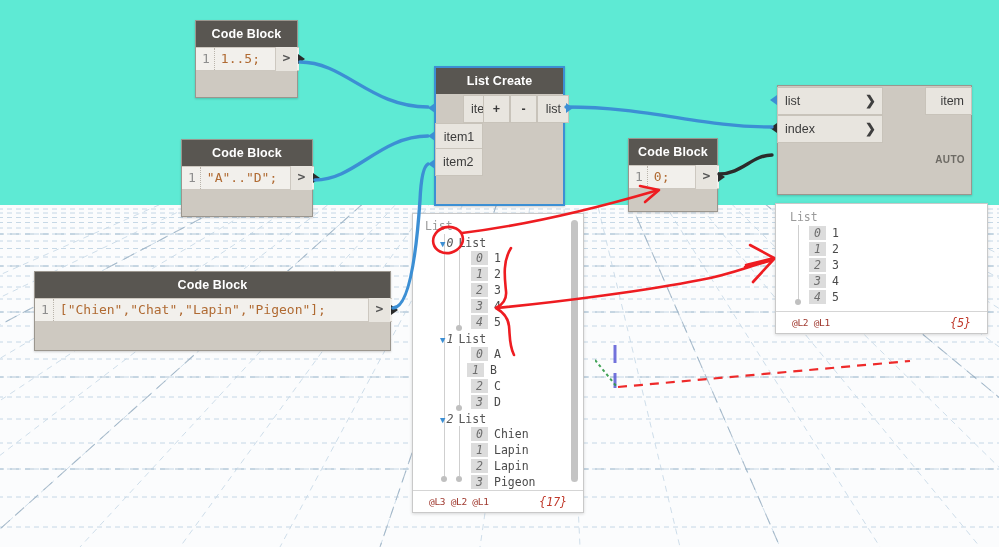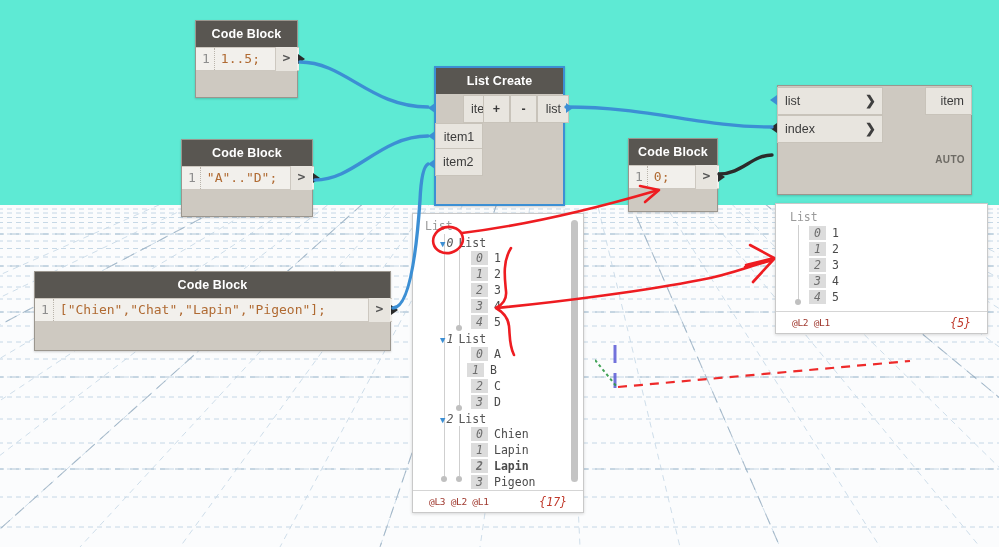--- a/index.html
+++ b/index.html
@@ -394,21 +394,21 @@
       <div class="li" style="left:58px;top:165px;"><span class="idx">2</span><span class="val">C</span></div>
       <div class="li" style="left:58px;top:181px;"><span class="idx">3</span><span class="val">D</span></div>
 
       <div class="li" style="left:27px;top:198px;">
         <span class="caret">▼</span><span class="idx bare">2</span><span class="typ">List</span>
       </div>
       <div class="tree-line" style="left:46px;top:212px;height:50px;"></div>
       <div class="tree-dot" style="left:43px;top:262px;"></div>
       <div class="li" style="left:58px;top:213px;"><span class="idx">0</span><span class="val">Chien</span></div>
       <div class="li" style="left:58px;top:229px;"><span class="idx">1</span><span class="val">Lapin</span></div>
-      <div class="li" style="left:58px;top:245px;font-weight:bold;"><span class="idx">2</span><span class="val">Lapin</span></div>
+      <div class="li" style="left:58px;top:245px;"><span class="idx">2</span><span class="val">Lapin</span></div>
       <div class="li" style="left:58px;top:261px;"><span class="idx">3</span><span class="val">Pigeon</span></div>
 
       <div class="pv-scroll" style="right:5px;top:6px;height:262px;"></div>
     </div>
     <div class="preview-foot">
       <span class="lvl">@L3 @L2 @L1</span>
       <span class="count">{17}</span>
     </div>
   </div>
 

